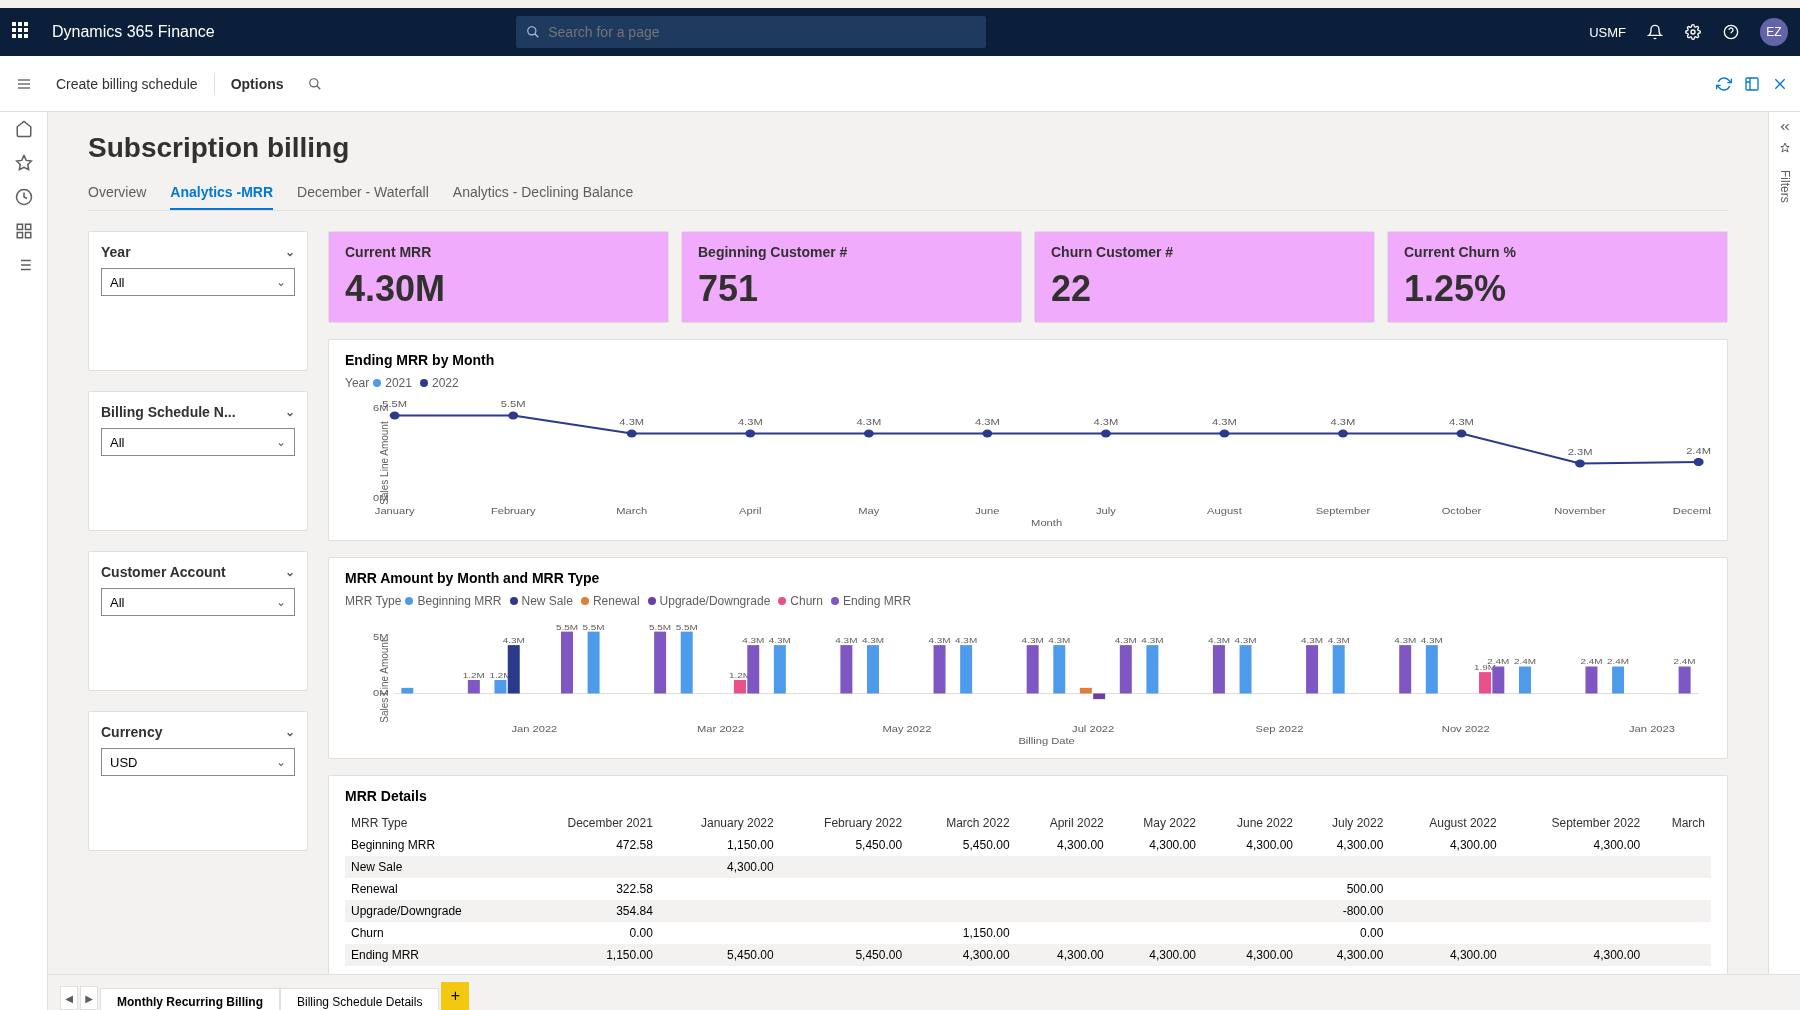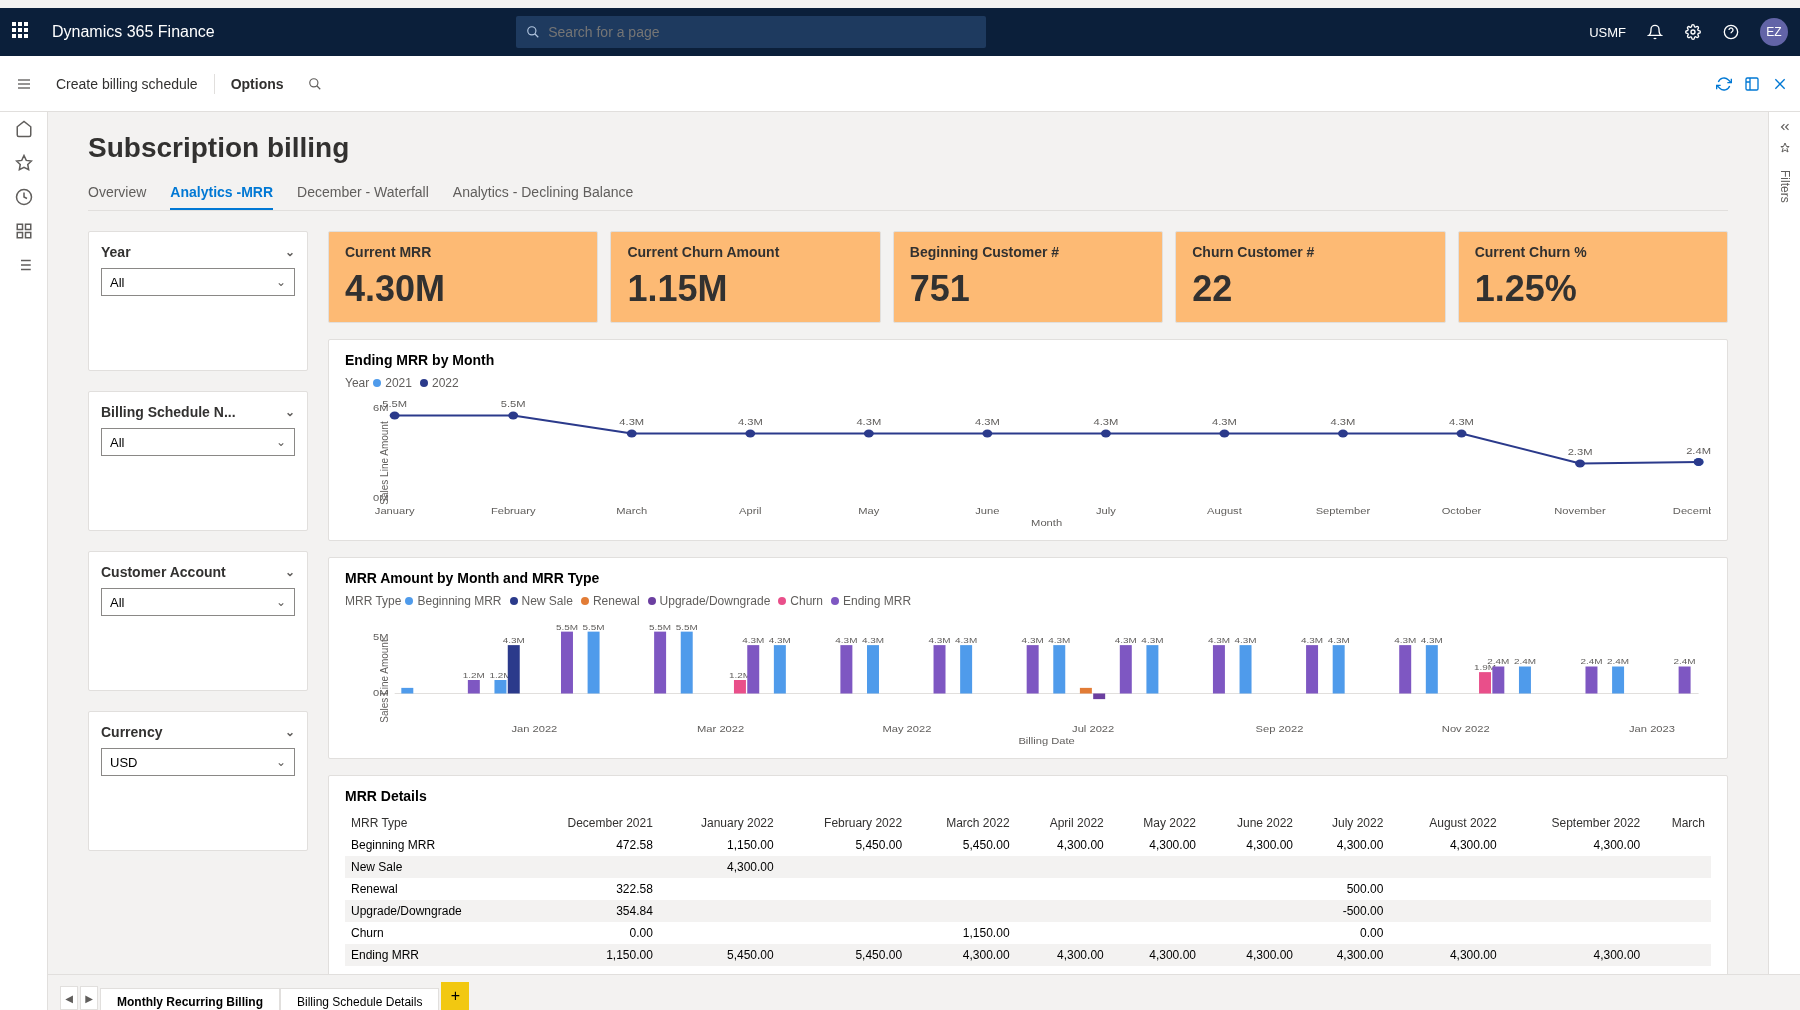--- a/index.html
+++ b/index.html
@@ -38,21 +38,21 @@
 .tab.active { color: #0078d4; border-bottom-color: #0078d4; font-weight: 600; }
 
 .content { display: flex; gap: 20px; }
 .filters-col { width: 220px; display: flex; flex-direction: column; gap: 20px; }
 .filter-card { background: #fff; border: 1px solid #e1dfdd; padding: 12px; border-radius: 2px; min-height: 140px; }
 .filter-title { font-size: 14px; font-weight: 600; color: #323130; display: flex; justify-content: space-between; align-items: center; margin-bottom: 8px; cursor: pointer; }
 .filter-select { width: 100%; height: 28px; border: 1px solid #8a8886; padding: 0 8px; font-size: 13px; display: flex; align-items: center; justify-content: space-between; cursor: pointer; background: #fff; }
 
 .dash-col { flex: 1; display: flex; flex-direction: column; gap: 16px; }
 .kpi-row { display: flex; gap: 12px; }
-.kpi { flex: 1; background: #fdba74; border: 1px solid #e1dfdd; padding: 12px 16px; border-radius: 2px; }
+.kpi { flex: 1; background: #f0abfc; border: 1px solid #e1dfdd; padding: 12px 16px; border-radius: 2px; }
 .kpi-label { font-size: 14px; font-weight: 600; color: #323130; margin-bottom: 8px; }
 .kpi-value { font-size: 36px; font-weight: 600; color: #323130; text-align: left; }
 
 .chart-card { background: #fff; border: 1px solid #e1dfdd; padding: 12px 16px; border-radius: 2px; }
 .chart-title { font-size: 14px; font-weight: 600; margin-bottom: 8px; }
 .legend { font-size: 12px; color: #605e5c; display: flex; align-items: center; gap: 4px; margin-bottom: 8px; }
 .legend-item { display: inline-flex; align-items: center; gap: 4px; margin-right: 8px; }
 .dot { width: 8px; height: 8px; border-radius: 50%; display: inline-block; }
 
 .ylabel { position: absolute; left: -2px; top: 50%; transform: translateY(-50%) rotate(-90deg); font-size: 10px; color: #605e5c; transform-origin: center; }
@@ -228,24 +228,20 @@
               <span class="chevron">⌄</span>
             </div>
           </div>
         </div>
 
       <div class="dash-col">
         <div class="kpi-row" id="kpi-row">
             <div class="kpi">
               <div class="kpi-label">Current MRR</div>
               <div class="kpi-value">4.30M</div>
-            </div>
-            <div class="kpi">
-              <div class="kpi-label">Current Churn Amount</div>
-              <div class="kpi-value">1.15M</div>
             </div>
             <div class="kpi">
               <div class="kpi-label">Beginning Customer #</div>
               <div class="kpi-value">751</div>
             </div>
             <div class="kpi">
               <div class="kpi-label">Churn Customer #</div>
               <div class="kpi-value">22</div>
             </div>
             <div class="kpi">
@@ -461,21 +457,21 @@
                   </tr>
                   <tr>
                     <td>Upgrade/Downgrade</td>
                     <td>354.84</td>
                     <td></td>
                     <td></td>
                     <td></td>
                     <td></td>
                     <td></td>
                     <td></td>
-                    <td>-500.00</td>
+                    <td>-800.00</td>
                     <td></td>
                     <td></td>
                     <td></td>
                   </tr>
                   <tr>
                     <td>Churn</td>
                     <td>0.00</td>
                     <td></td>
                     <td></td>
                     <td>1,150.00</td>

